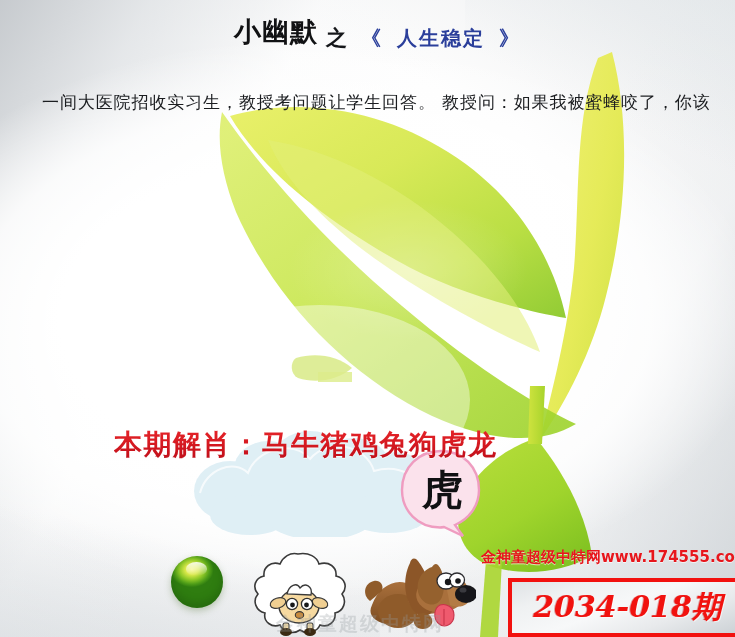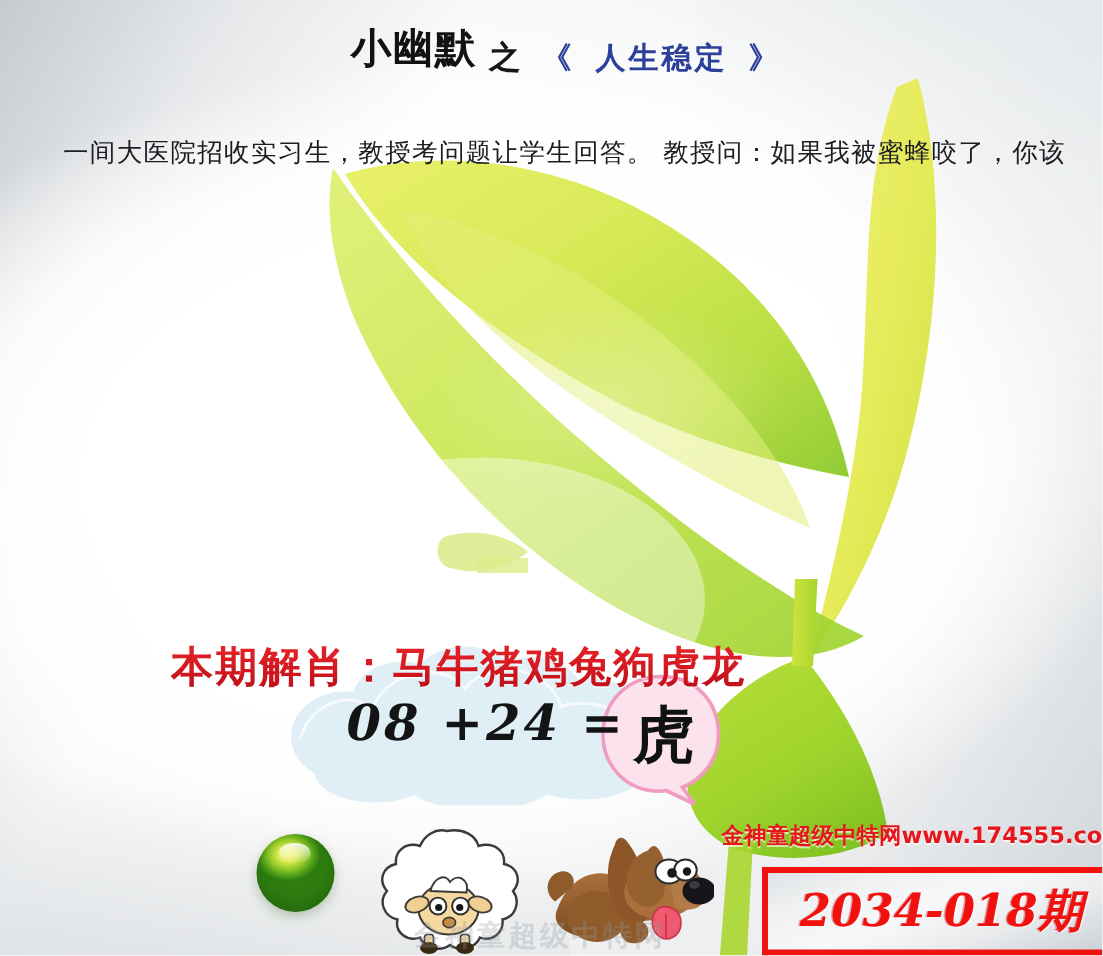--- a/index.html
+++ b/index.html
@@ -311,21 +311,20 @@
     <span class="t-zhi">之</span>
     <span class="t-sub">《 人生稳定 》</span>
   </div>
 
   <div class="joke">
     <span class="ln">一间大医院招收实习生，教授考问题让学生回答。 教授问：如果我被蜜蜂咬了，你该</span>
   </div>
 
   <div class="headline">本期解肖：马牛猪鸡兔狗虎龙</div>
 
-  <div class="equation">08 +24 =</div>
 
   <div class="ball"></div>
 
   <div class="sheep">
     <svg width="102" height="86" viewBox="0 0 102 86" xmlns="http://www.w3.org/2000/svg">
 
       <path d="M51 3 C 62 1, 70 6, 72 13 C 82 10, 90 16, 89 25
                C 98 27, 101 36, 95 43 C 100 50, 97 60, 88 62
                C 89 71, 81 77, 73 74 C 70 81, 60 84, 53 79
                C 46 84, 36 81, 33 74 C 25 77, 16 71, 18 62

